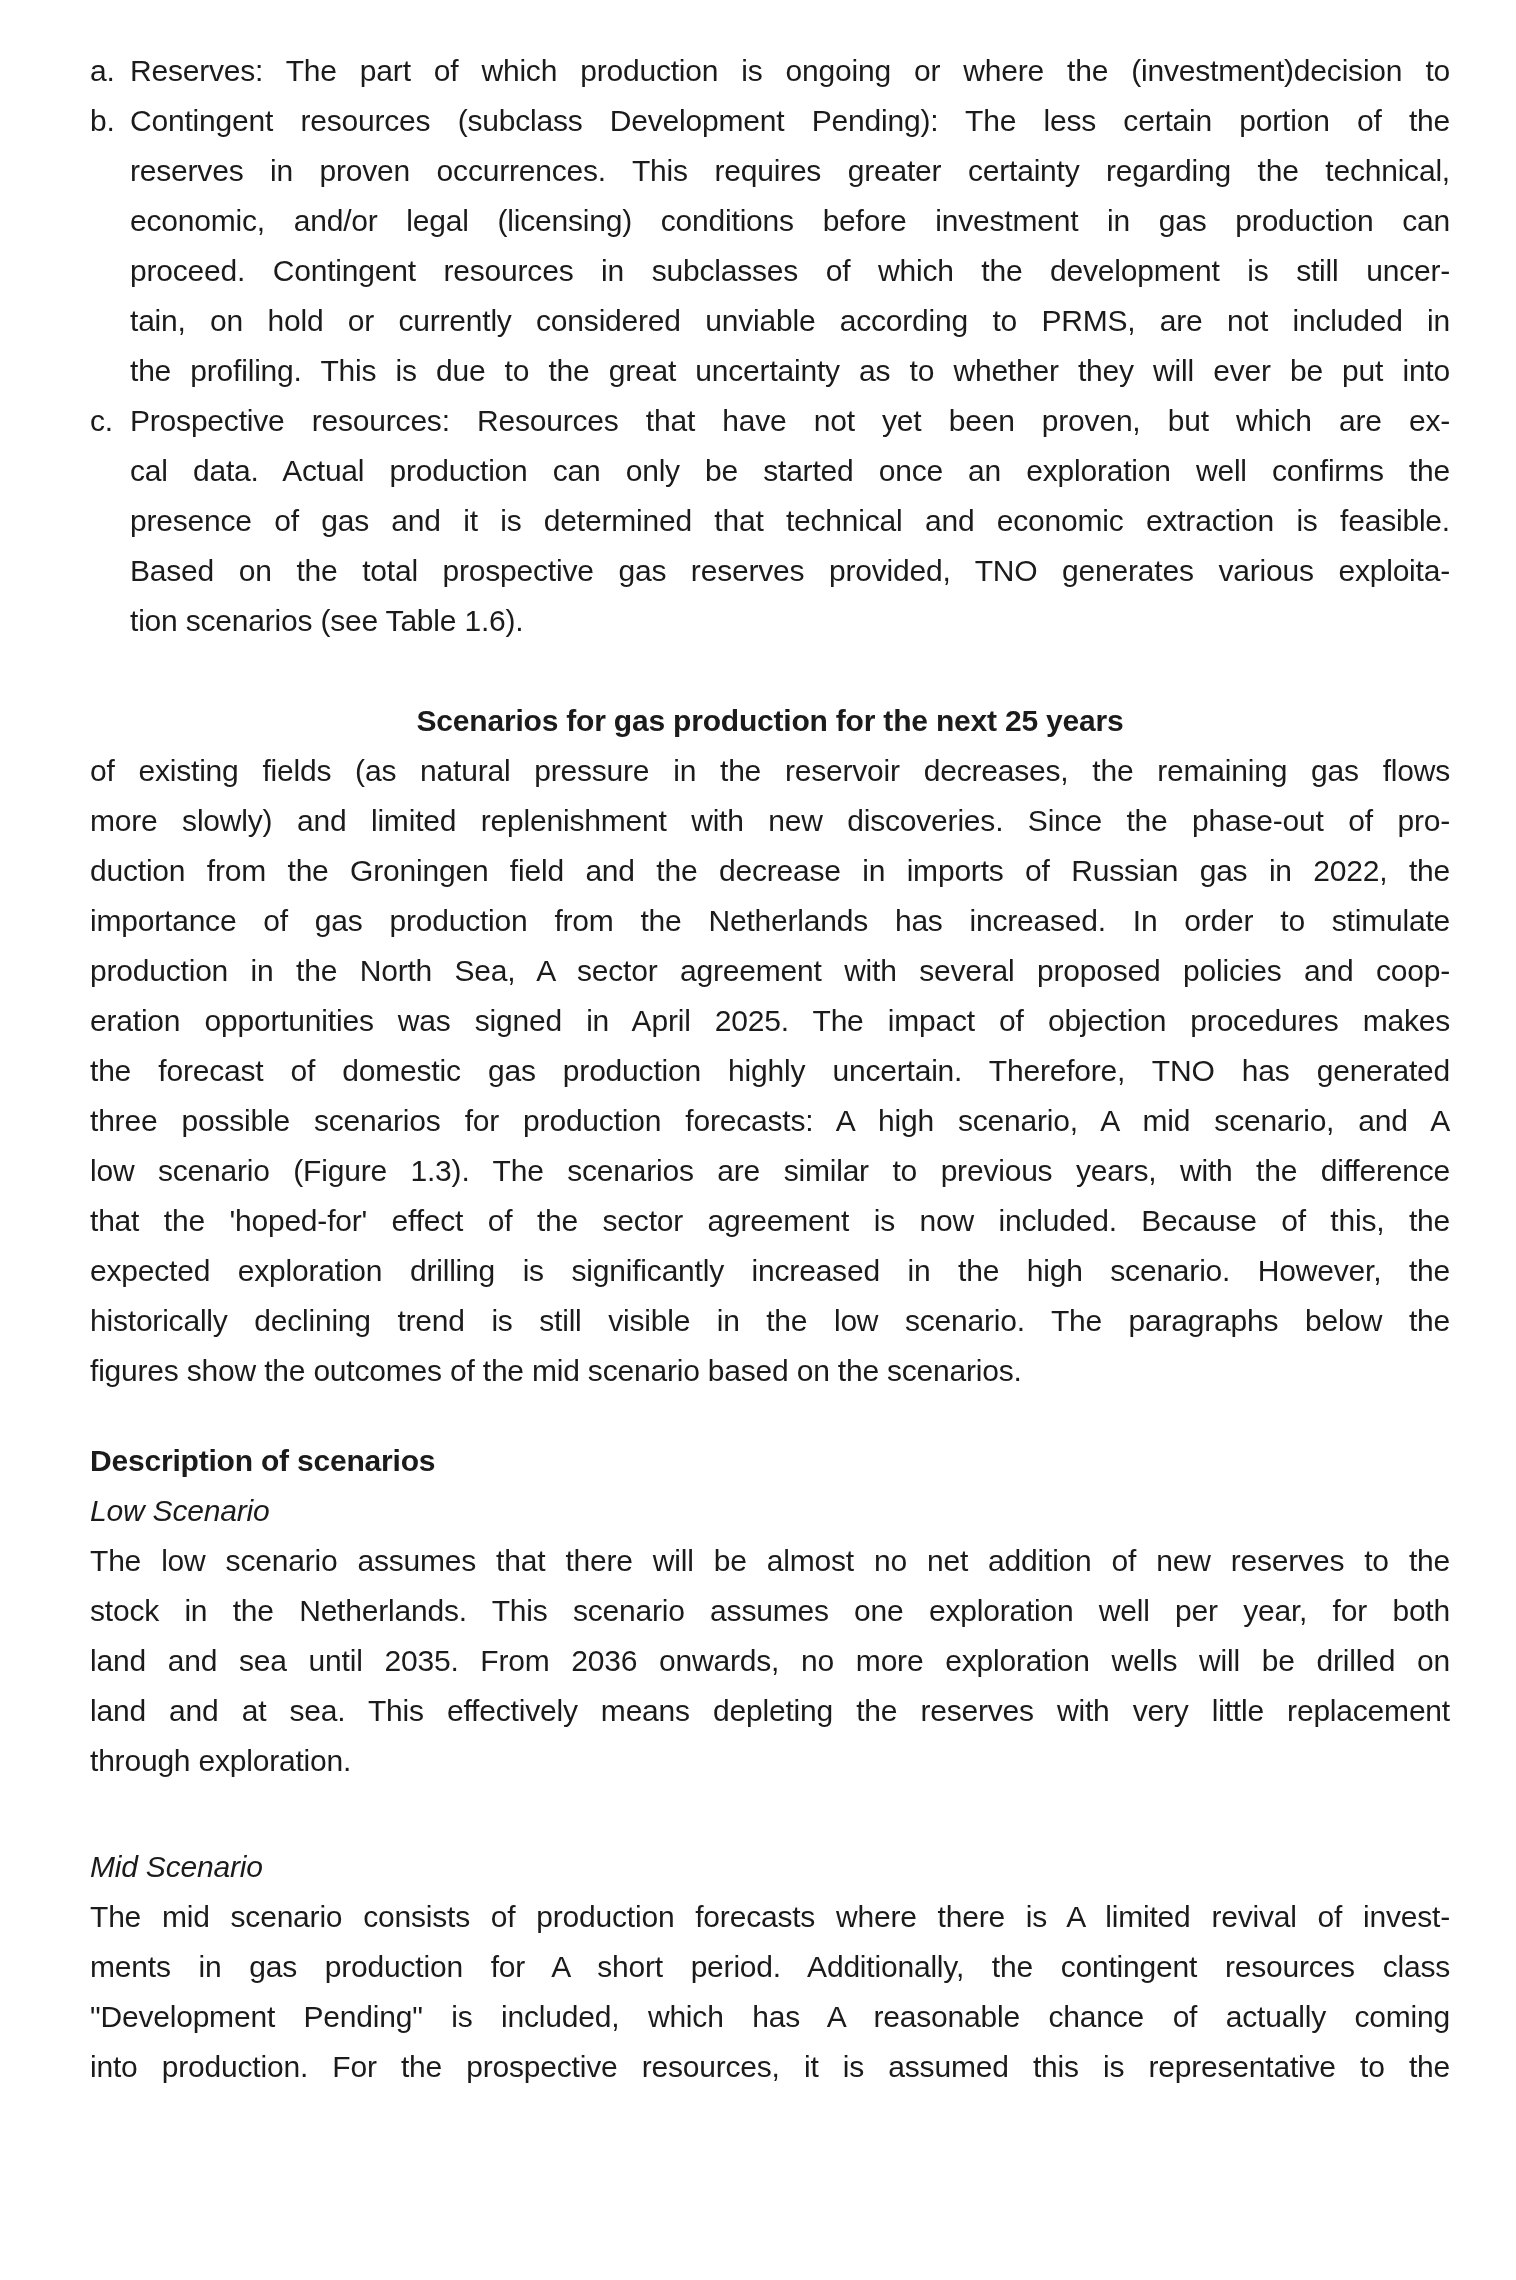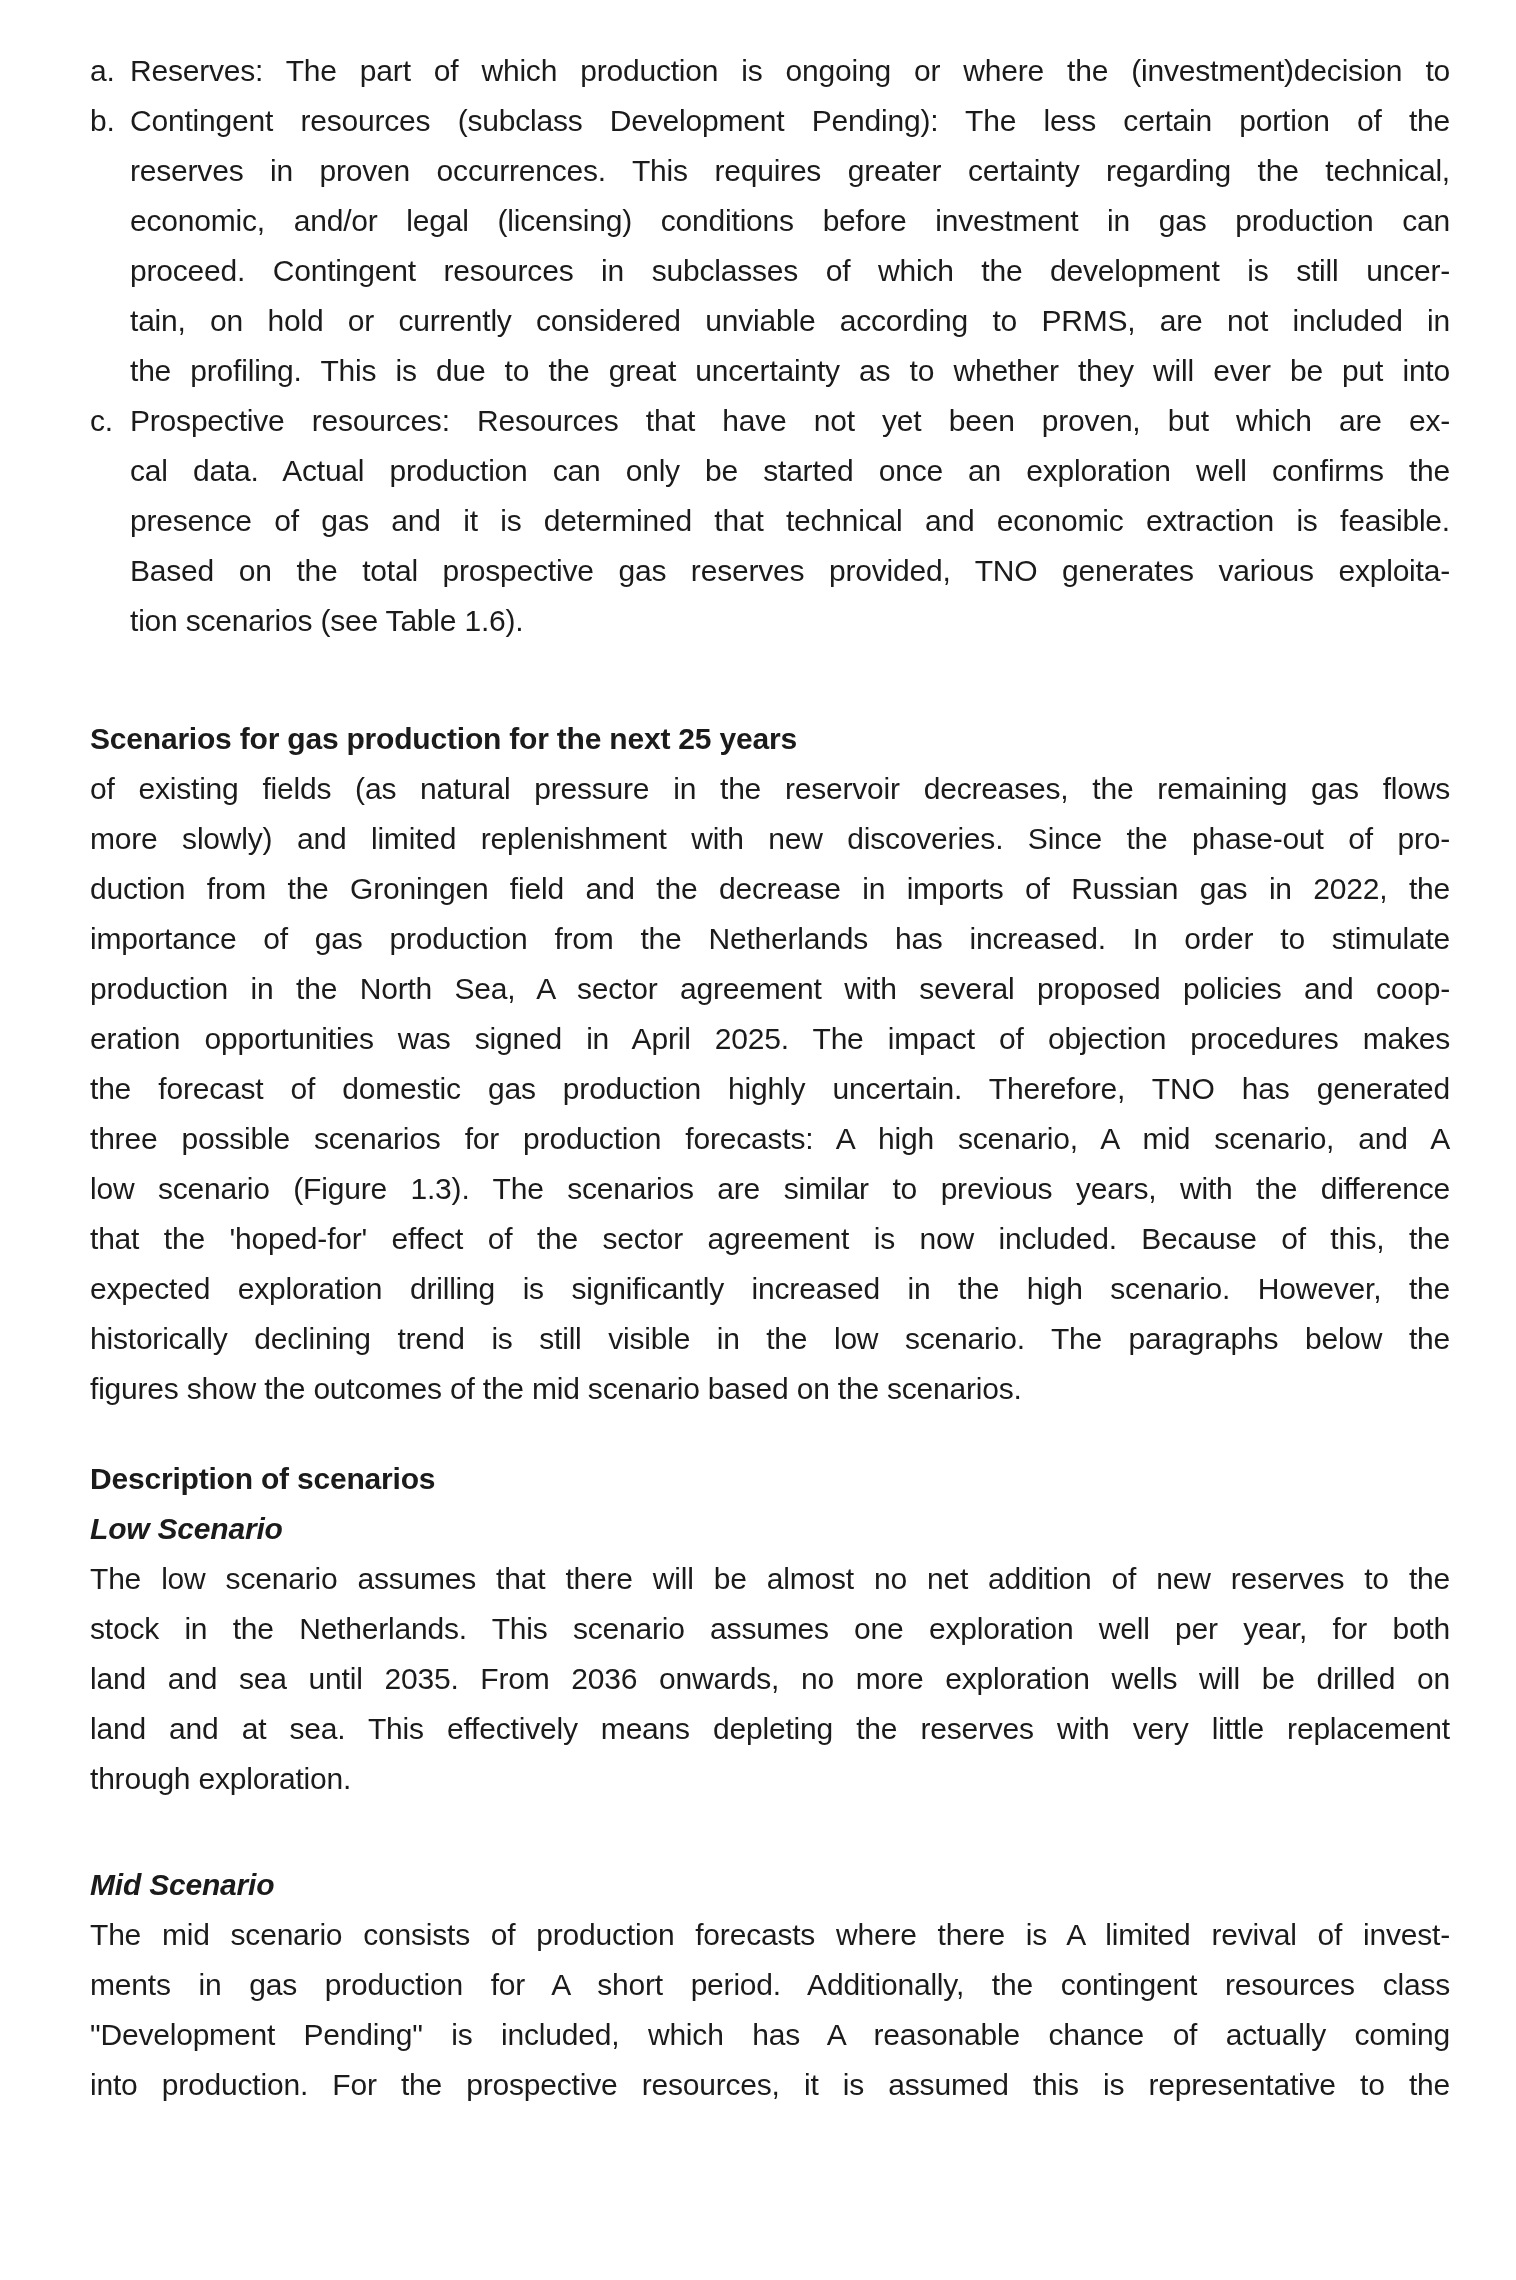--- a/index.html
+++ b/index.html
@@ -20,23 +20,23 @@
   }
   .line {
     text-align: justify;
     text-justify: inter-word;
     min-height: 50px;
   }
   .line.j { text-align-last: justify; }
   .item { position: relative; padding-left: 40px; }
   .lbl { position: absolute; left: 0; top: 0; }
   .heading { font-weight: 700; margin: 0; font-size: 30px; line-height: 50px; }
-  .h-scenarios { margin-top: 68px; }
+  .h-scenarios { margin-top: 50px; text-align: center; }
   .h-description { margin-top: 40px; }
-  .subheading { font-style: italic; min-height: 50px; font-weight: bold; }
+  .subheading { font-style: italic; min-height: 50px; }
   .subheading.mid { margin-top: 56px; }
 </style>
 </head>
 <body>
 
 <div class="content">
 
   <div class="rlist">
 
     <div class="item">

